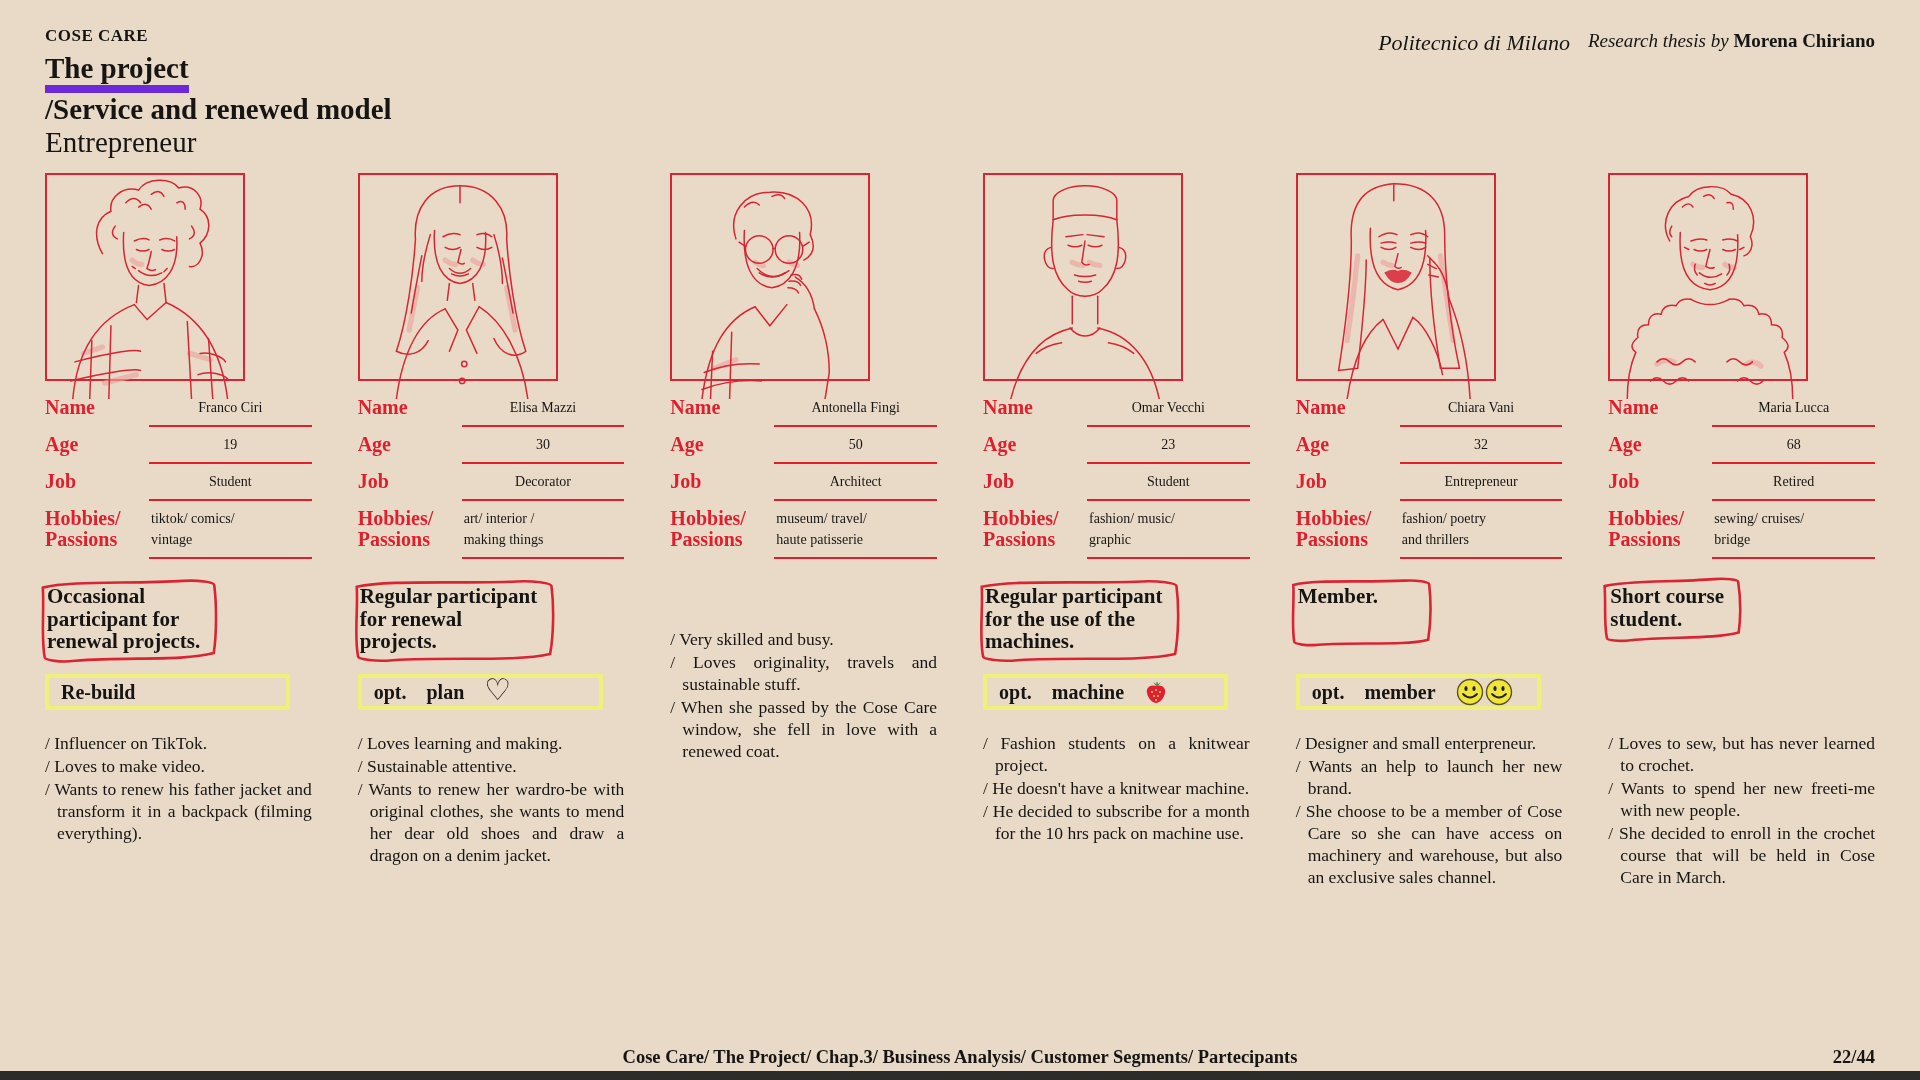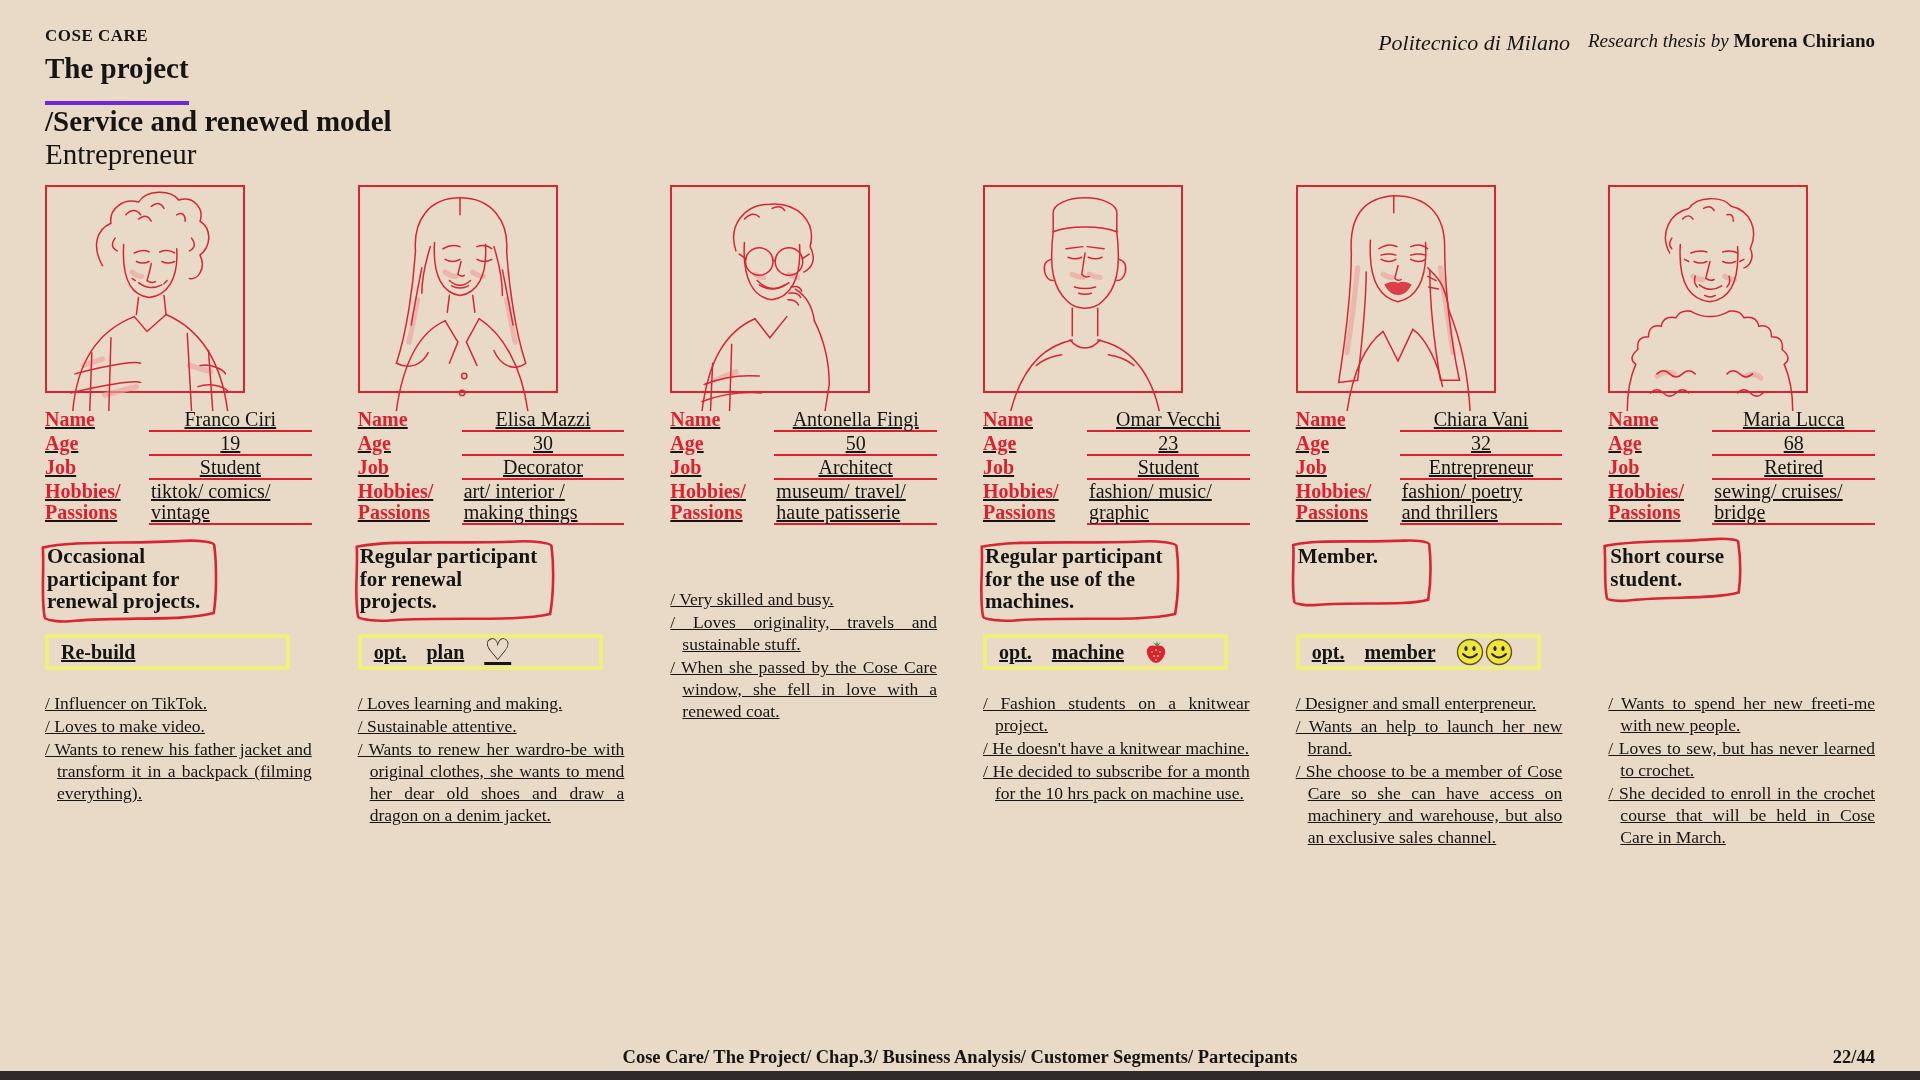--- a/index.html
+++ b/index.html
@@ -16,39 +16,39 @@
   .brand { font-weight:bold; font-size:17px; letter-spacing:.5px; }
   .center-head {
     position:absolute; left:0; top:30px; width:1570px; text-align:right;
     font-style:italic; font-size:22px;
   }
   .right-head { position:absolute; right:45px; top:30px; font-size:19px; }
   .right-head .prefix { font-style:italic; }
   .right-head .author { font-weight:bold; }
 
   .titleblock { padding:0 45px; line-height:33px; }
-  .t1 { font-size:29px; font-weight:bold; display:inline-block; border-bottom:4px solid #6d28d9; padding-bottom:16px; }
+  .t1 { font-size:29px; font-weight:bold; display:inline-block; border-bottom:8px solid #6d28d9; padding-bottom:0; }
   .t2 { font-size:29px; font-weight:bold; }
   .t3 { font-size:29px; font-weight:normal; }
 
   
-  .cards { display:flex; gap:46px; padding:0 45px; margin-top:14px;text-decoration:underline; }
+  .cards { display:flex; gap:46px; padding:0 45px; margin-top:14px; }
   .card { flex:1 1 0; min-width:0; position:relative; }
 
   .portrait {
     width:200px; height:208px; border:2px solid #d92433;
     position:relative; overflow:visible; margin-bottom:16px;
   }
   .portrait svg { position:absolute; top:-4px; left:-8px; width:216px; height:228px; }
 
   .fields { display:grid; grid-template-columns:104px 1fr; font-size:19px; }
   .flabel { color:#df1f2d; font-weight:bold; line-height:21px; font-size:20px; }
   .fvalue {
-    text-align:center; font-size:20px; line-height:21px;
-    border-bottom:2px solid #df1f2d; margin-bottom:1px; padding-bottom:0;
+    text-align:center; font-size:14px; line-height:21px;
+    border-bottom:2px solid #df1f2d; margin-bottom:7px; padding-bottom:7px;
   }
   .fvalue.multi { text-align:left; padding-left:2px; }
   .flabel.multi div { line-height:21px; }
 
   .role {
     margin-top:16px; min-height:88px; position:relative;
   }
   .role-highlight { position:relative; display:inline-block; padding:3px 10px 8px 2px; }
   .role-line { font-size:21px; font-weight:bold; line-height:22.5px; white-space:nowrap; }
   .role-line.role-underline { display:inline-block; border-bottom:2.5px solid #df1f2d; padding-bottom:1px; }
@@ -603,22 +603,22 @@
 
     <div class="tagrow">
       <div class="tagbox tag-hidden">
         <span class="tag-opt">opt.</span>
         <span class="tag-label"></span>
         <span class="icon"></span>
       </div>
     </div>
 
     <div class="bullets">
+        <div class="bullet">/ Loves to sew, but has never learned to crochet.</div>
         <div class="bullet">/ Wants to spend her new freeti-me with new people.</div>
-        <div class="bullet">/ Loves to sew, but has never learned to crochet.</div>
         <div class="bullet">/ She decided to enroll in the crochet course that will be held in Cose Care in March.</div>
       </div>
   </div>
 </div>
 
 <div class="footer">
   <span>Cose Care/ The Project/ Chap.3/ Business Analysis/ Customer Segments/ Partecipants</span>
   <span class="pageno">22/44</span>
 </div>
 <div class="bottombar"></div>

